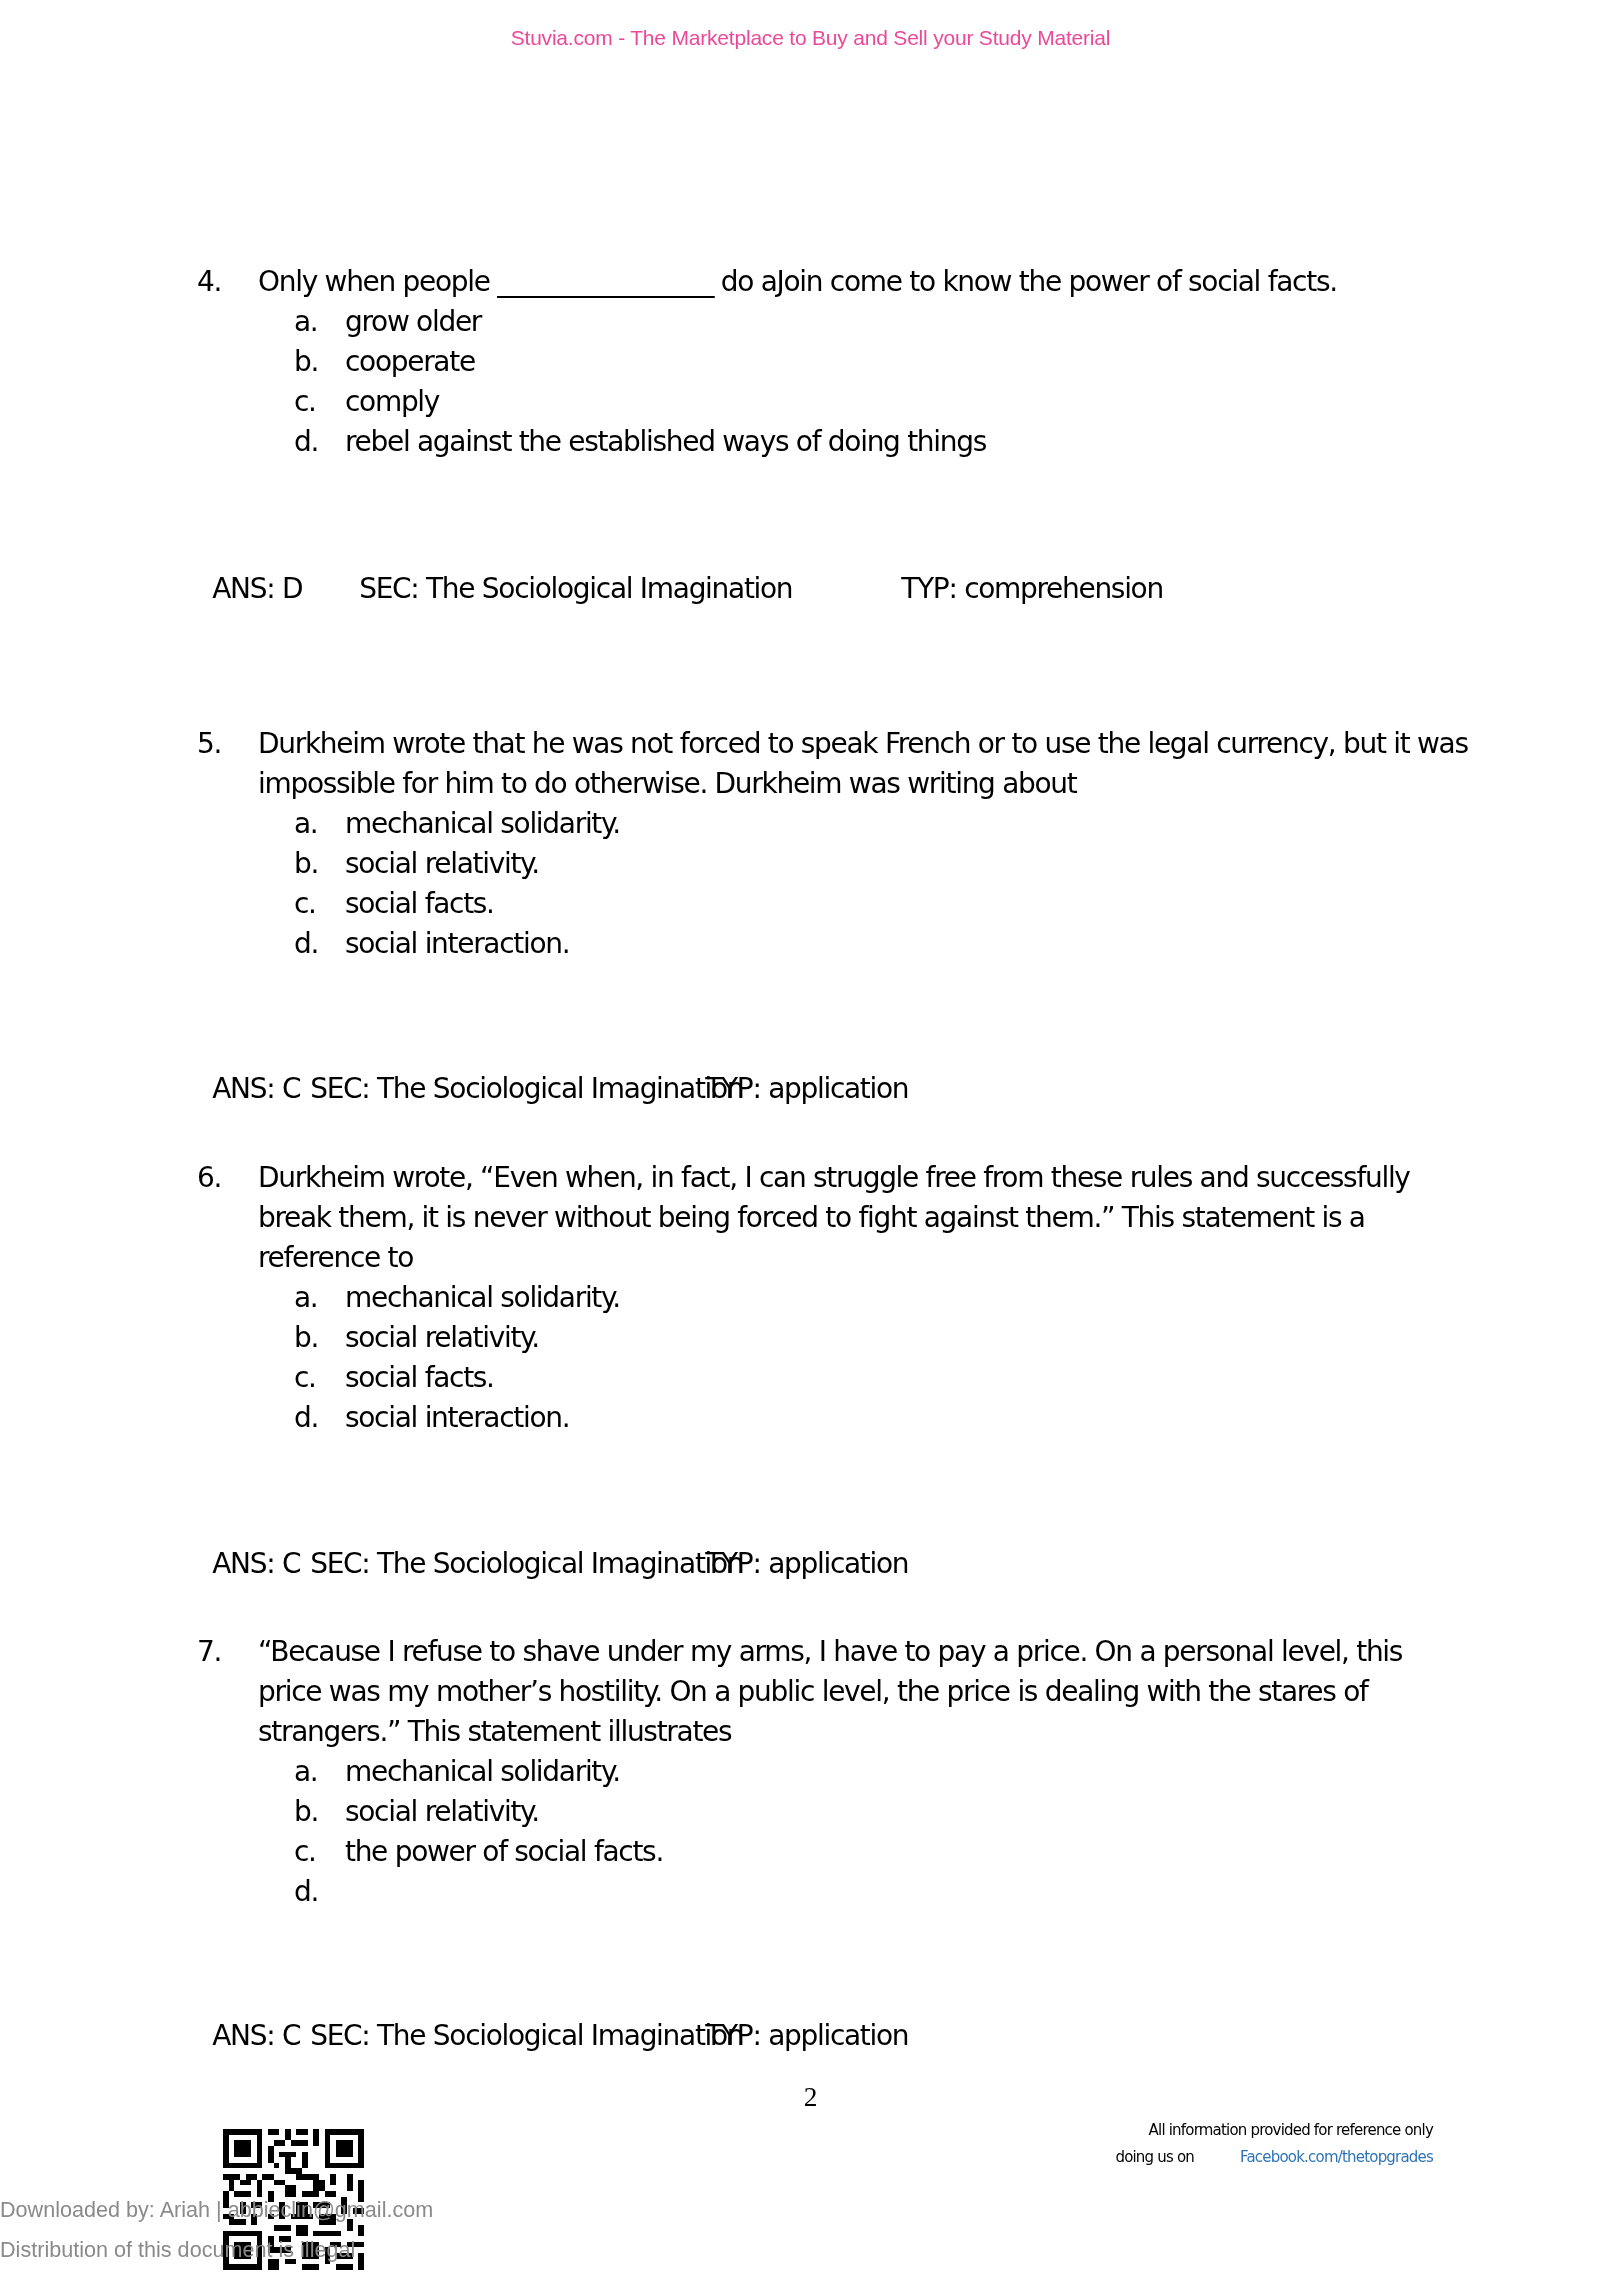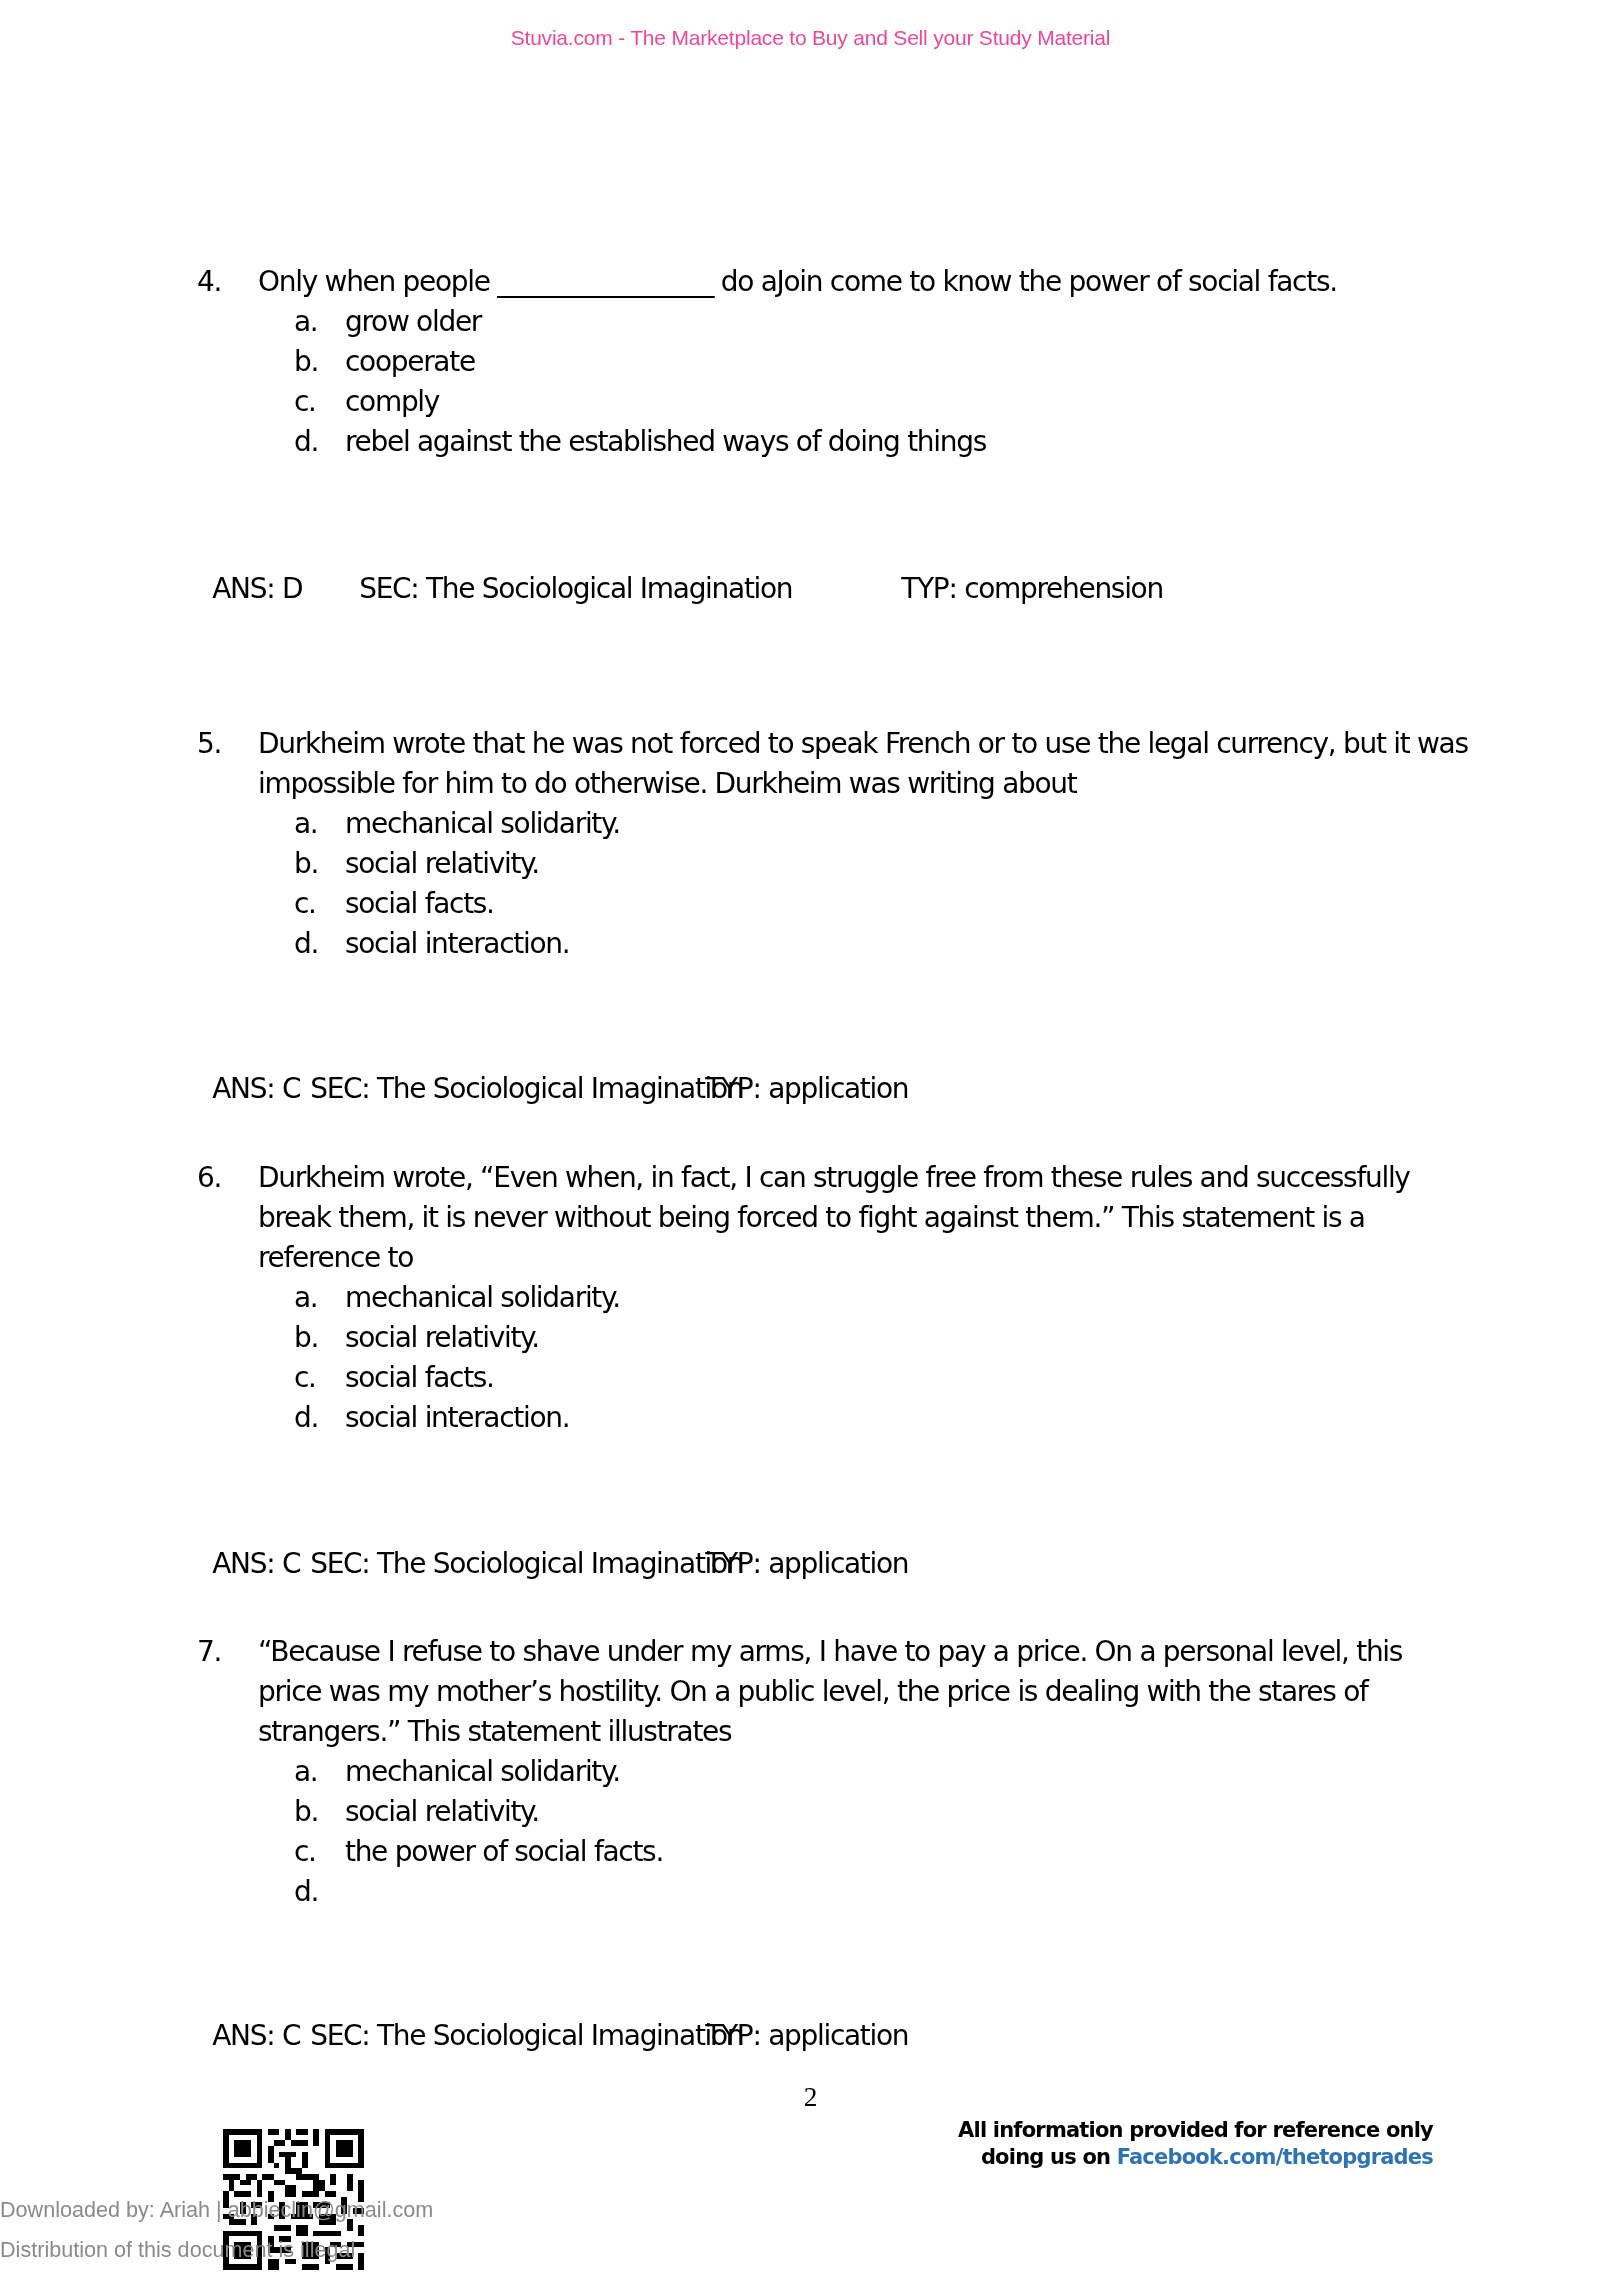--- a/index.html
+++ b/index.html
@@ -74,27 +74,28 @@
       text-align: center;
       font-family: "Liberation Serif", serif;
       font-size: 27.4px;
     }
     .footer-right {
       position: absolute;
       top: 2117px;
       right: 188px;
       text-align: right;
       font-family: "DejaVu Sans", sans-serif;
-      font-weight: bold;
-      font-size: 21px;
+      font-weight: normal;
+      font-size: 15px;
       line-height: 26.5px;
       letter-spacing: -0.8px;
     }
     .footer-right .link {
       color: #2e74b5;
+      margin-left: 42px;
     }
     .footer-center {
       position: absolute;
       left: 0;
       width: 1621px;
       font-family: "Liberation Sans", sans-serif;
       font-size: 21.6px;
       color: #8a8a8a;
     }
     .qr {

